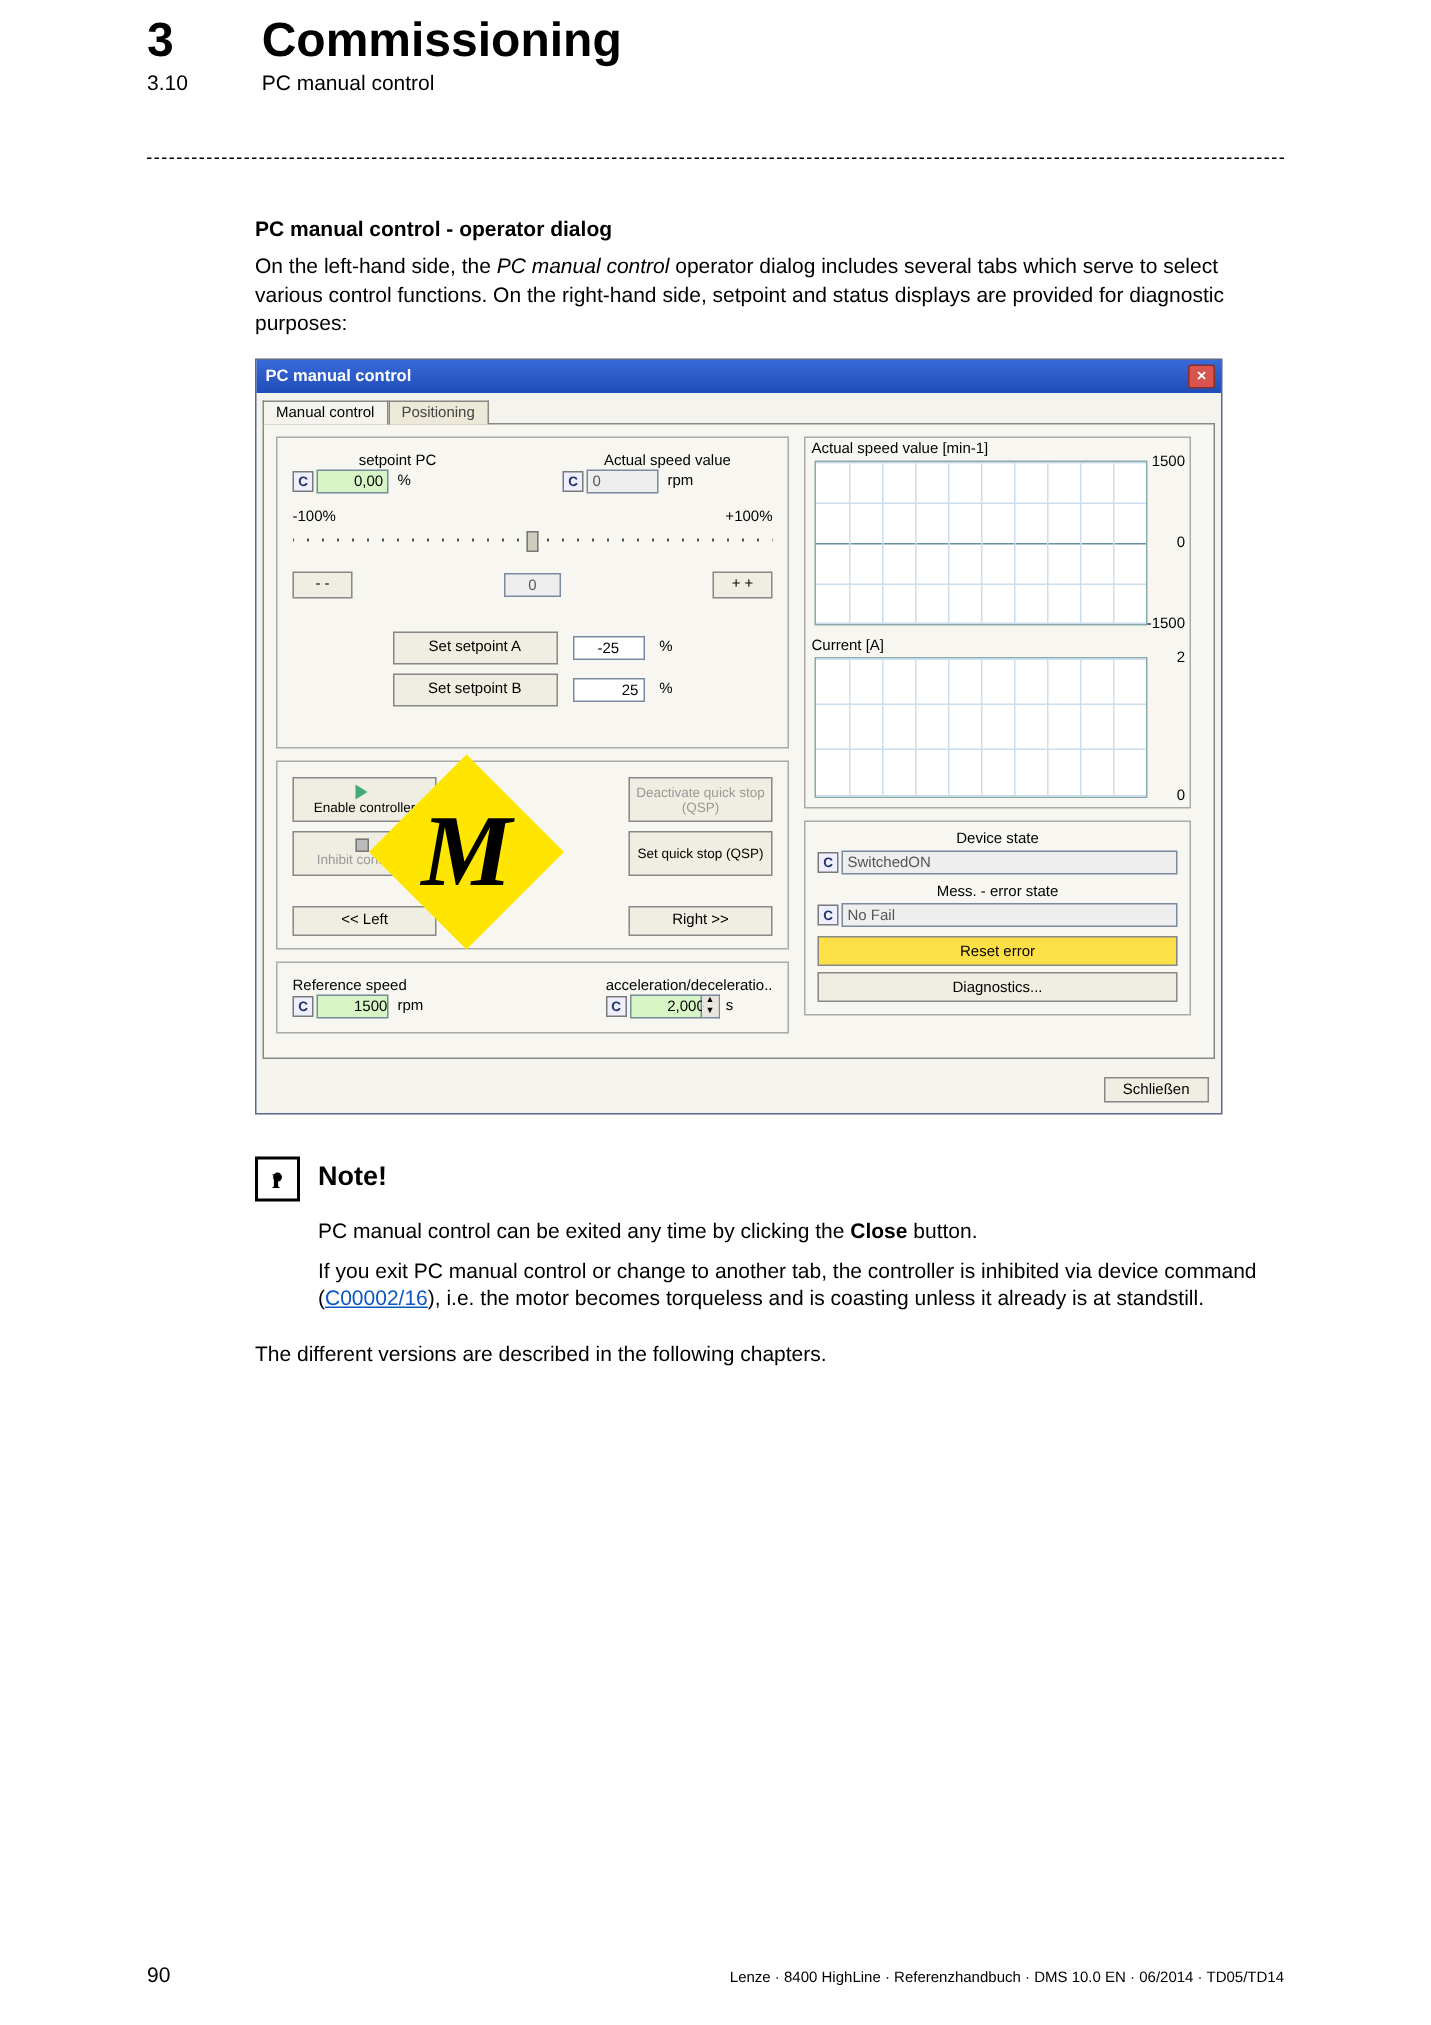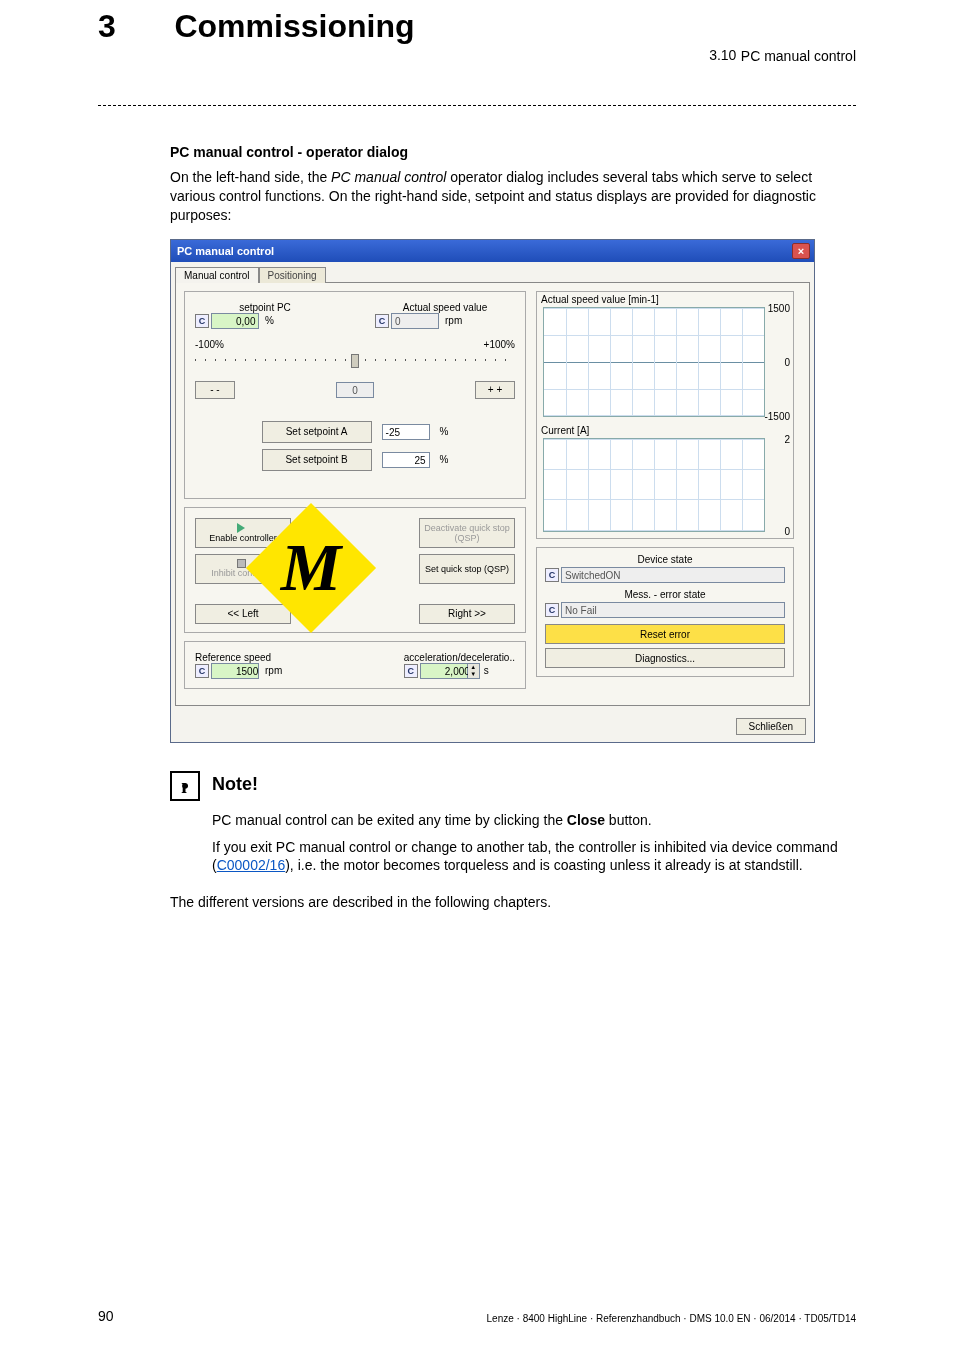--- a/index.html
+++ b/index.html
@@ -2,21 +2,21 @@
 <html><head>
 <meta charset="utf-8">
 <style>
   * { box-sizing: border-box; margin: 0; padding: 0; }
   html, body { width: 954px; height: 1350px; background: #fff; font-family: "Segoe UI", "Myriad Pro", Arial, sans-serif; color: #000; }
   .page { position: relative; width: 954px; height: 1350px; padding: 0 98px; }
 
   .hdr-row { padding-top: 8px; }
   .chap-num { font-size: 32px; font-weight: 600; color: #000; display: inline-block; width: 72px; vertical-align: top; }
   .chap-title { font-size: 32px; font-weight: 600; color: #000; display: inline-block; }
-  .sub-row { margin-top: 2px; text-align: right; }
+  .sub-row { margin-top: 2px; }
   .sub-num { font-size: 14px; color: #000; display: inline-block; width: 72px; vertical-align: top; }
   .sub-title { font-size: 14px; color: #000; display: inline-block; }
 
   .dashline { margin-top: 40px; border: none; border-top: 1px dashed #000; height: 0; }
 
   .content { margin-left: 72px; margin-top: 38px; }
   .h3 { font-size: 14px; font-weight: 700; margin-bottom: 8px; }
   .para { font-size: 14px; line-height: 1.35; }
   .ital { font-style: italic; }
 
@@ -164,21 +164,21 @@
               </div>
 
               <div class="row" style="justify-content:space-between; margin-top:6px;">
                 <span class="winbtn sm">- -</span>
                 <span class="fld ro w38" style="text-align:center;">0</span>
                 <span class="winbtn sm">+ +</span>
               </div>
 
               <div class="row" style="margin-top:22px; gap:10px; justify-content:center;">
                 <span class="winbtn lg">Set setpoint A</span>
-                <span class="fld w48" style="text-align:left;">-25</span>
+                <span class="fld w48" style="text-align:center;">-25</span>
                 <span>%</span>
               </div>
               <div class="row" style="margin-top:6px; gap:10px; justify-content:center;">
                 <span class="winbtn lg">Set setpoint B</span>
                 <span class="fld w48" style="text-align:right;">25</span>
                 <span>%</span>
               </div>
             </div>
 
             <div class="groupbox mid" style="position:relative;">

